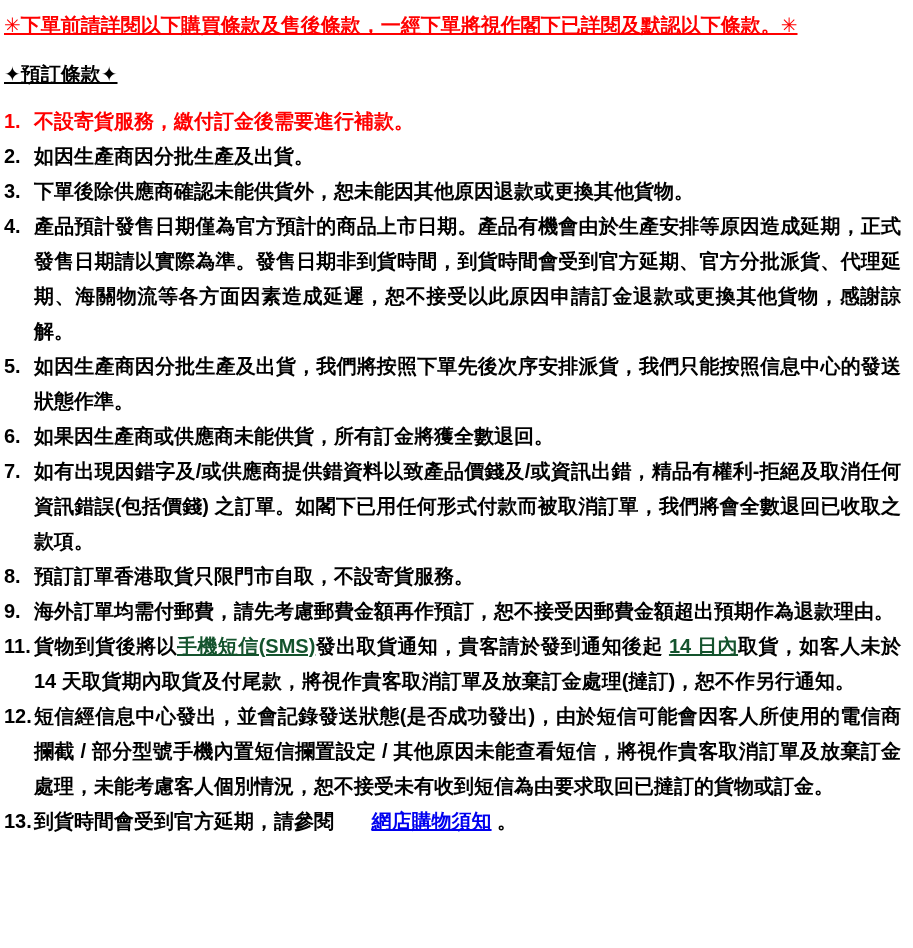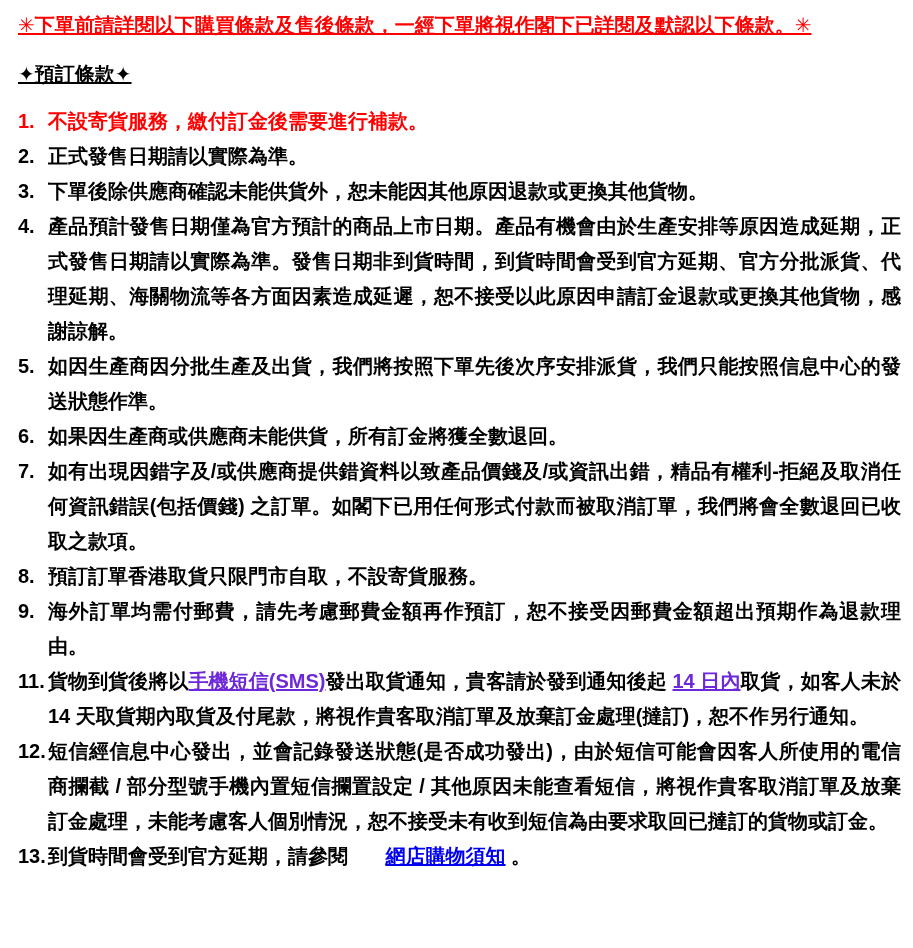--- a/index.html
+++ b/index.html
@@ -10,21 +10,21 @@
   }
   body {
     width: 913px;
     font-family: "Liberation Sans", "DejaVu Sans", sans-serif;
     font-weight: 700;
     color: #000000;
     font-size: 20px;
     line-height: 35px;
   }
   .page {
-    padding: 8px 12px 14px 18px;
+    padding: 8px 12px 14px 4px;
   }
   .warning {
     color: #ff0000;
     text-decoration: underline;
     margin: 0 0 14px 0;
   }
   .section-title {
     color: #000000;
     text-decoration: underline;
     margin: 9px 0 12px 0;
@@ -41,21 +41,21 @@
     width: 30px;
   }
   .term .txt {
     flex: 1 1 auto;
     text-align: justify;
   }
   .term.red, .term.red .num, .term.red .txt {
     color: #ff0000;
   }
   .red-ul {
-    color: #6d28d9;
+    color: #14532d;
     text-decoration: underline;
   }
   a.link {
     color: #0000ee;
     text-decoration: underline;
     cursor: pointer;
     margin-left: 32px;
   }
 </style>
 </head>
@@ -69,21 +69,21 @@
 
   <div class="terms-list">
 
     <div class="term red">
       <span class="num">1.</span>
       <span class="txt">不設寄貨服務，繳付訂金後需要進行補款。</span>
     </div>
 
     <div class="term">
       <span class="num">2.</span>
-      <span class="txt">正式發售日期請以實際為準。</span>
+      <span class="txt">如因生產商因分批生產及出貨。</span>
     </div>
 
     <div class="term">
       <span class="num">3.</span>
       <span class="txt">下單後除供應商確認未能供貨外，恕未能因其他原因退款或更換其他貨物。</span>
     </div>
 
     <div class="term">
       <span class="num">4.</span>
       <span class="txt">產品預計發售日期僅為官方預計的商品上市日期。產品有機會由於生產安排等原因造成延期，正式發售日期請以實際為準。發售日期非到貨時間，到貨時間會受到官方延期、官方分批派貨、代理延期、海關物流等各方面因素造成延遲，恕不接受以此原因申請訂金退款或更換其他貨物，感謝諒解。</span>

